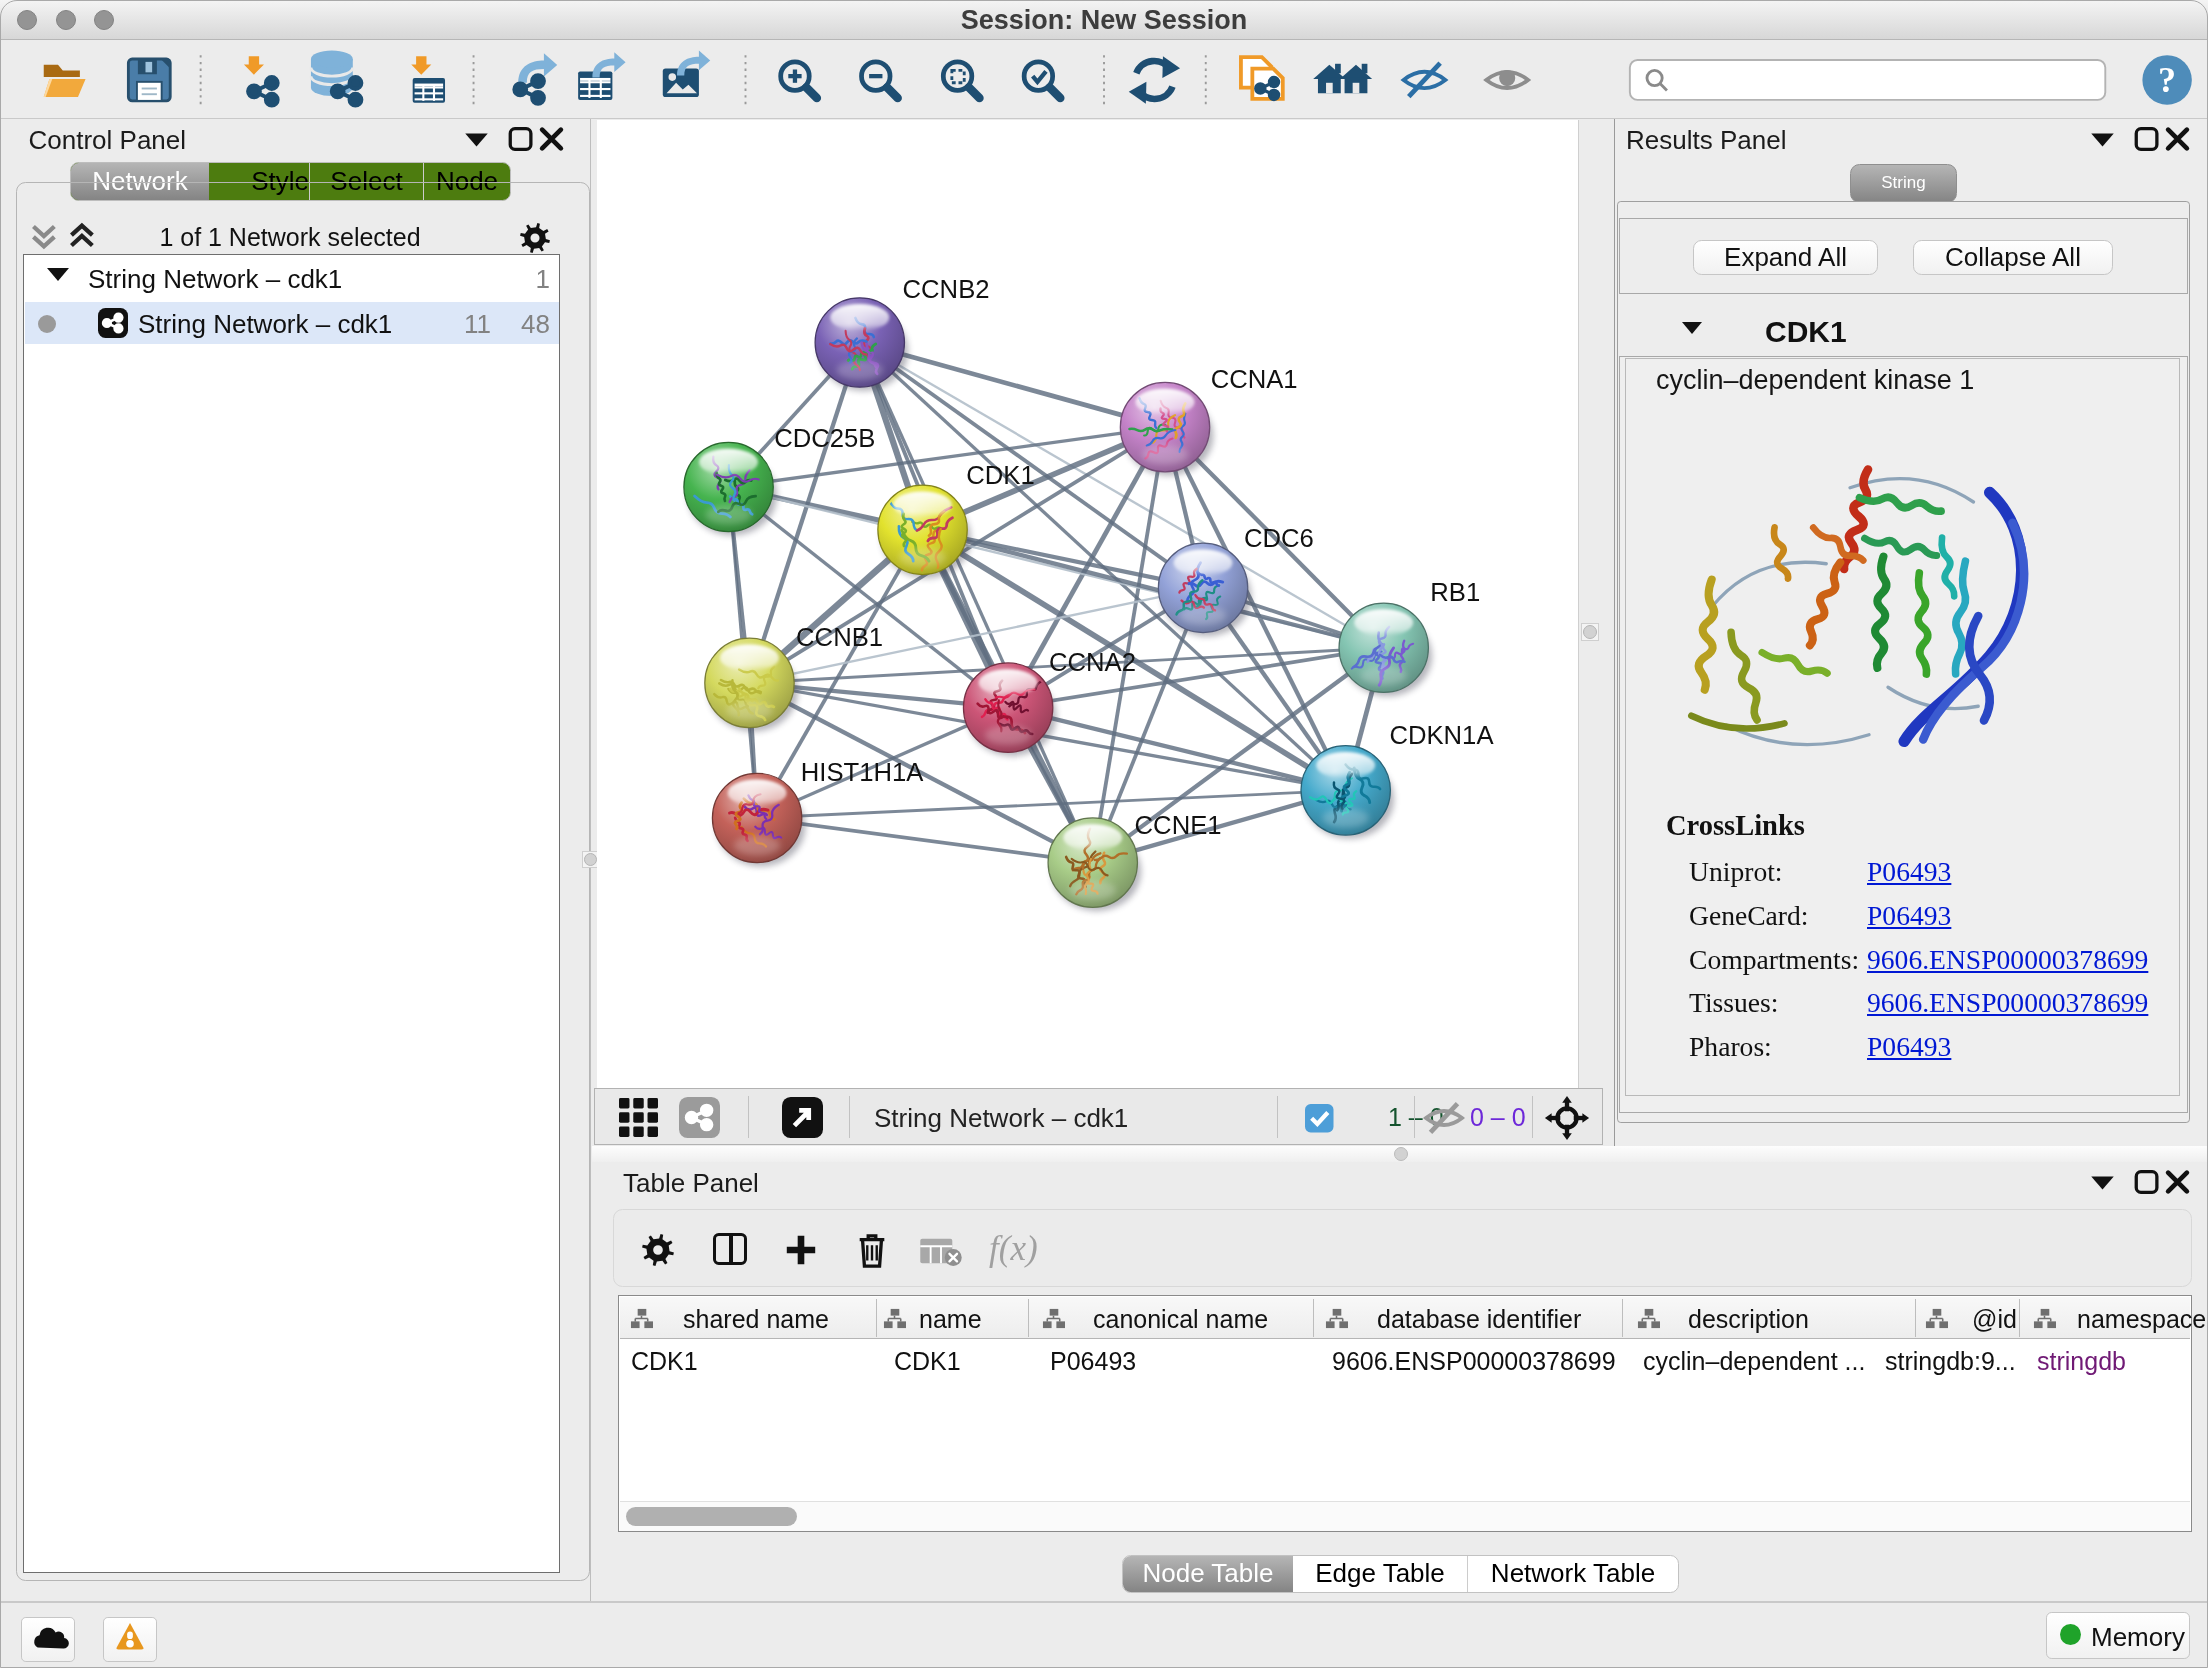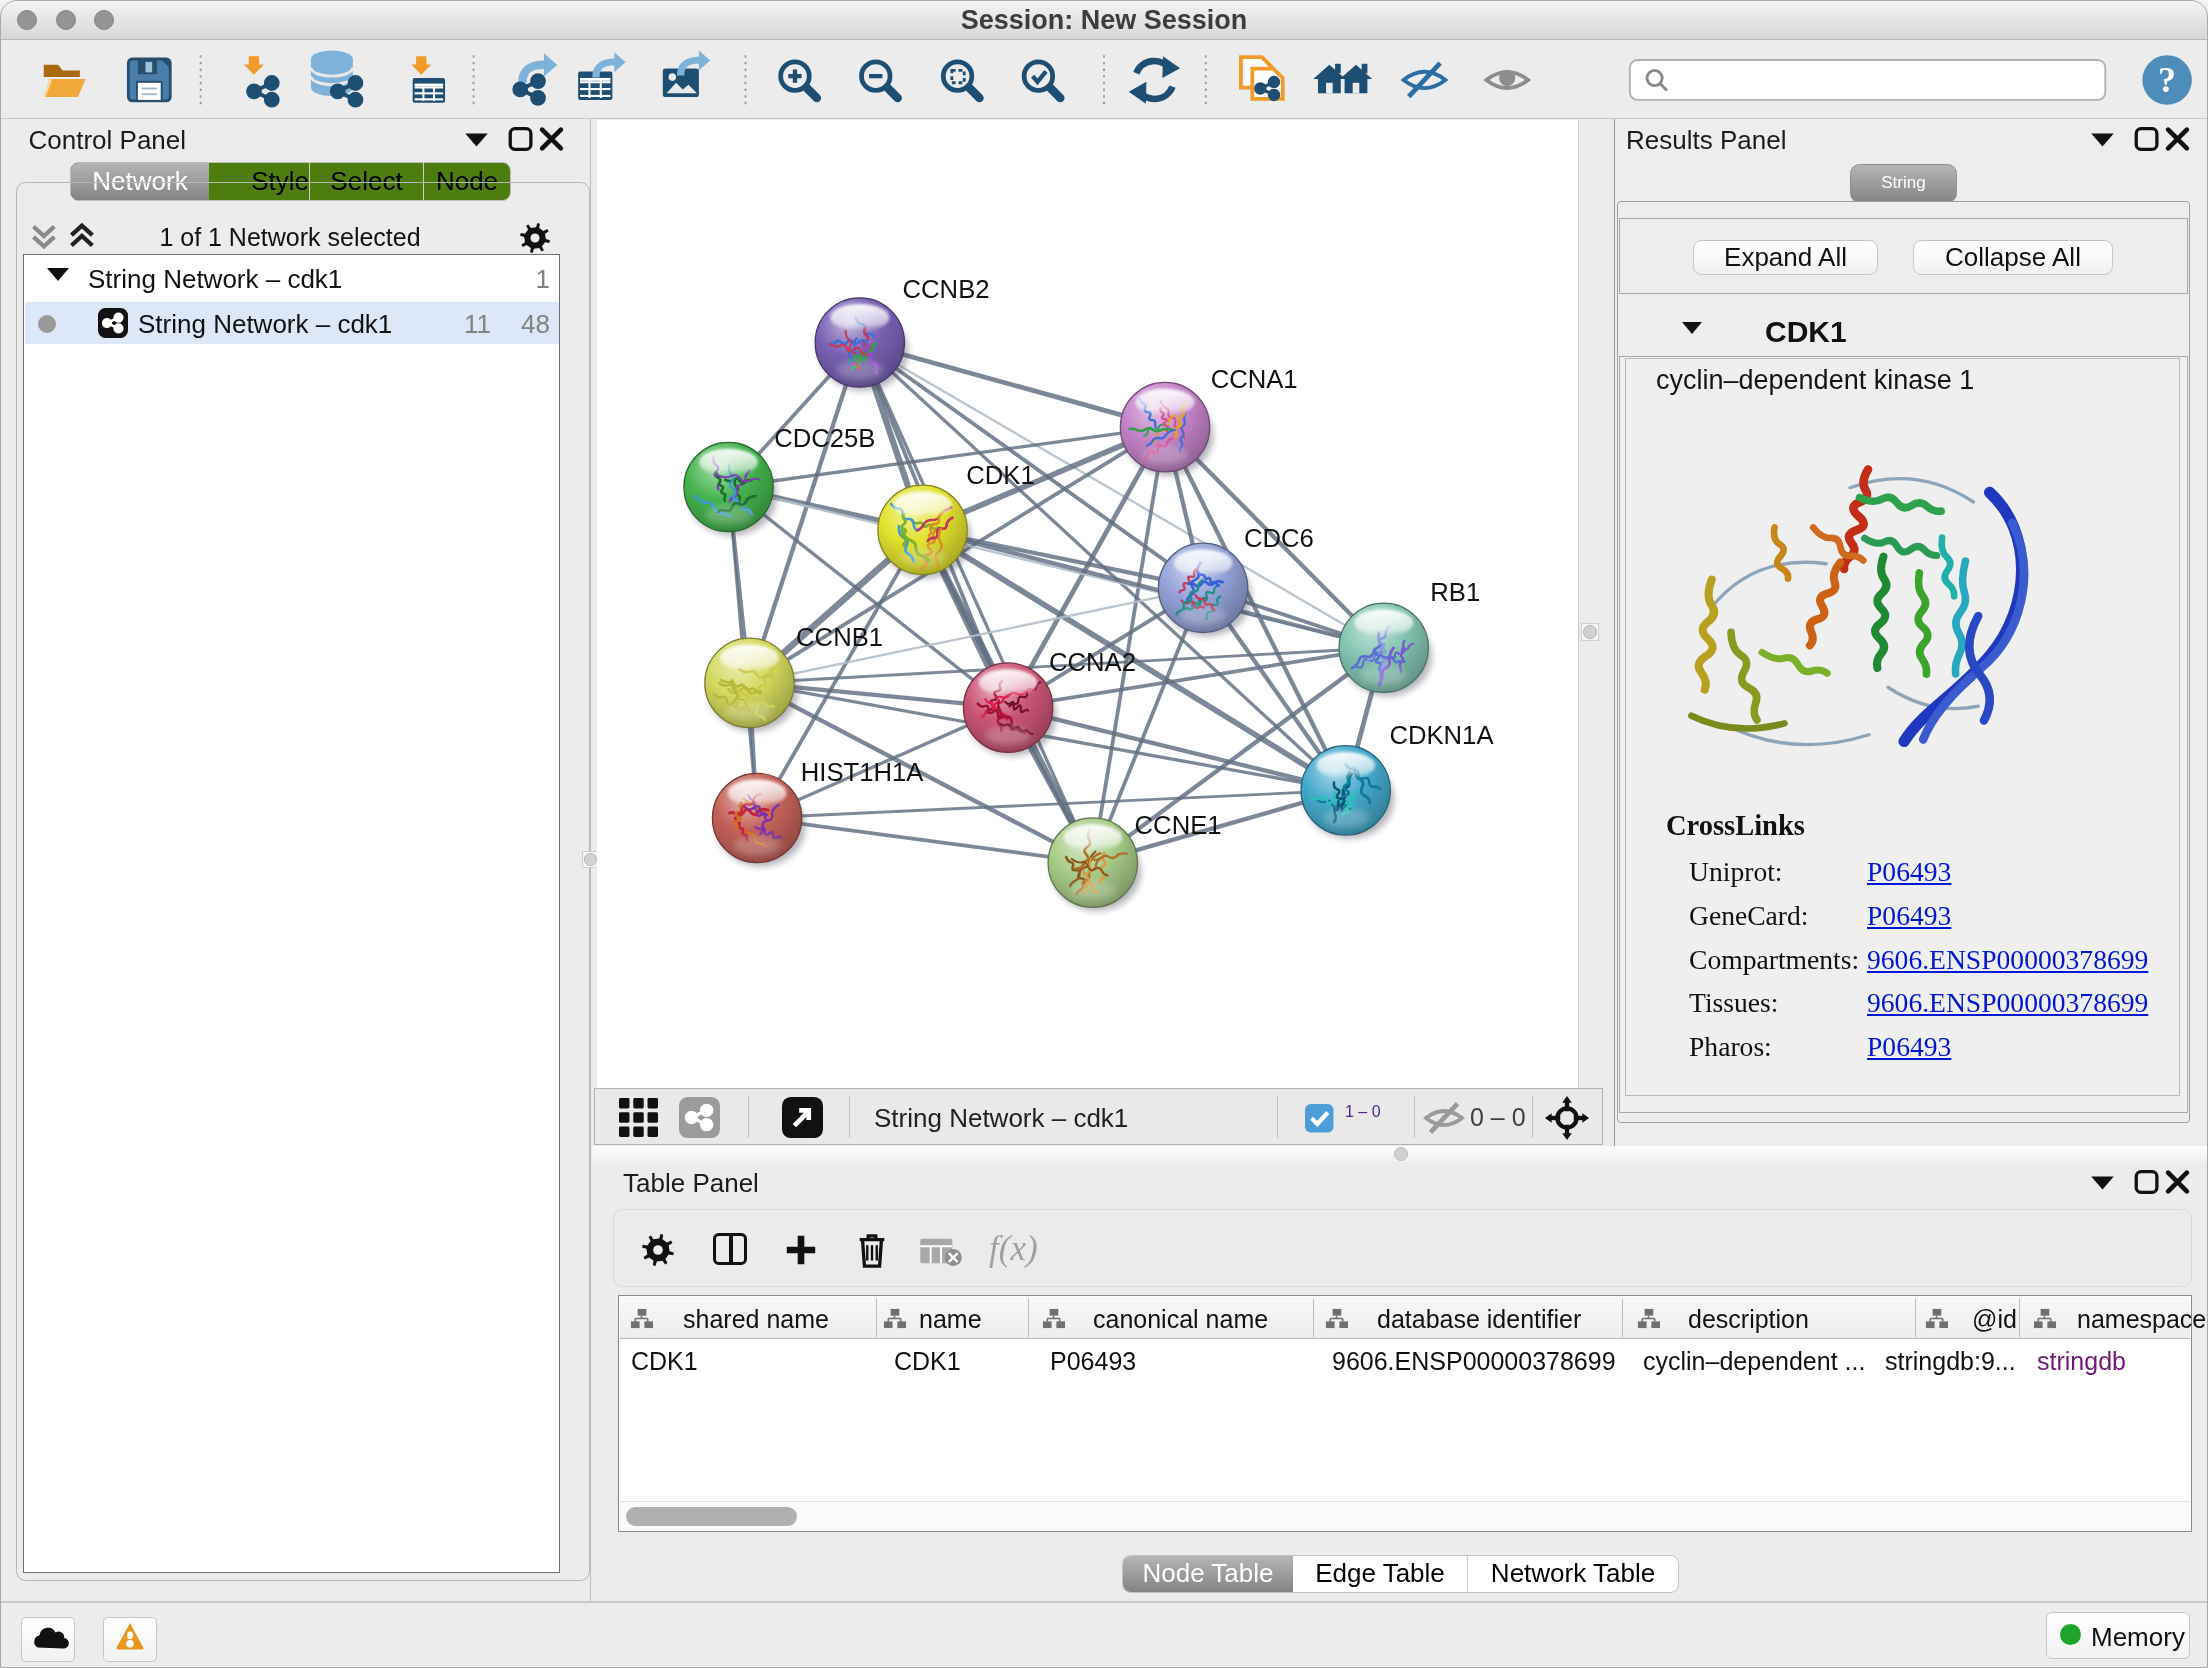--- a/index.html
+++ b/index.html
@@ -596,29 +596,29 @@
     <rect width="43" height="43" rx="9" fill="#111"></rect>
     <path d="M13,30 L27,16 M18,14 h10 v10" stroke="#fff" stroke-width="5" fill="none"></path>
   </svg>
 <div class="abs" style="left:849px;top:1096px;width:1px;height:42px;background:#c2c2c2"></div>
 <div class="abs" style="left:874px;top:1103px;font-size:26px;color:#222">String Network – cdk1</div>
 <div class="abs" style="left:1277px;top:1096px;width:1px;height:42px;background:#c2c2c2"></div>
 <svg class="abs" style="left:1305px;top:1104px" width="28.5" height="28.5" viewBox="0 0 30 30">
     <rect width="30" height="30" rx="6" fill="#4d9ed8"></rect>
     <path d="M7,15 l6,6 l11,-12" stroke="#fff" stroke-width="4.5" fill="none"></path>
   </svg>
-<div class="abs" style="left:1345px;top:1103px;font-size:16px;color:#4c1d95">1 – 0</div>
+<div class="abs" style="left:1388px;top:1103px;font-size:25px;color:#14532d">1 – 0</div>
 <div class="abs" style="left:1414px;top:1096px;width:1px;height:42px;background:#c2c2c2"></div>
 <svg class="abs" style="left:1423px;top:1099px" width="42" height="38" viewBox="0 0 44 40">
     <g>
       <path d="M3,20 Q22,5.18 41,20 Q22,34.82 3,20 Z" fill="none" stroke="#9a9a9a" stroke-width="4"></path>
       <line x1="7.8" y1="35.2" x2="36.2" y2="4.8" stroke="#9a9a9a" stroke-width="5"></line>
     </g>
   </svg>
-<div class="abs" style="left:1470px;top:1103px;font-size:25px;color:#404040">0 – 0</div>
+<div class="abs" style="left:1470px;top:1103px;font-size:25px;color:#6d28d9">0 – 0</div>
 <div class="abs" style="left:1532px;top:1096px;width:1px;height:42px;background:#c2c2c2"></div>
 <svg class="abs" style="left:1543px;top:1094px" width="48" height="48" viewBox="0 0 50 50">
     <g stroke="#111" stroke-width="4.5" fill="none">
       <circle cx="25" cy="25" r="10"></circle>
       <line x1="25" y1="6" x2="25" y2="18"></line>
       <line x1="25" y1="32" x2="25" y2="44"></line>
       <line x1="6" y1="25" x2="18" y2="25"></line>
       <line x1="32" y1="25" x2="44" y2="25"></line>
     </g>
     <g fill="#111">

